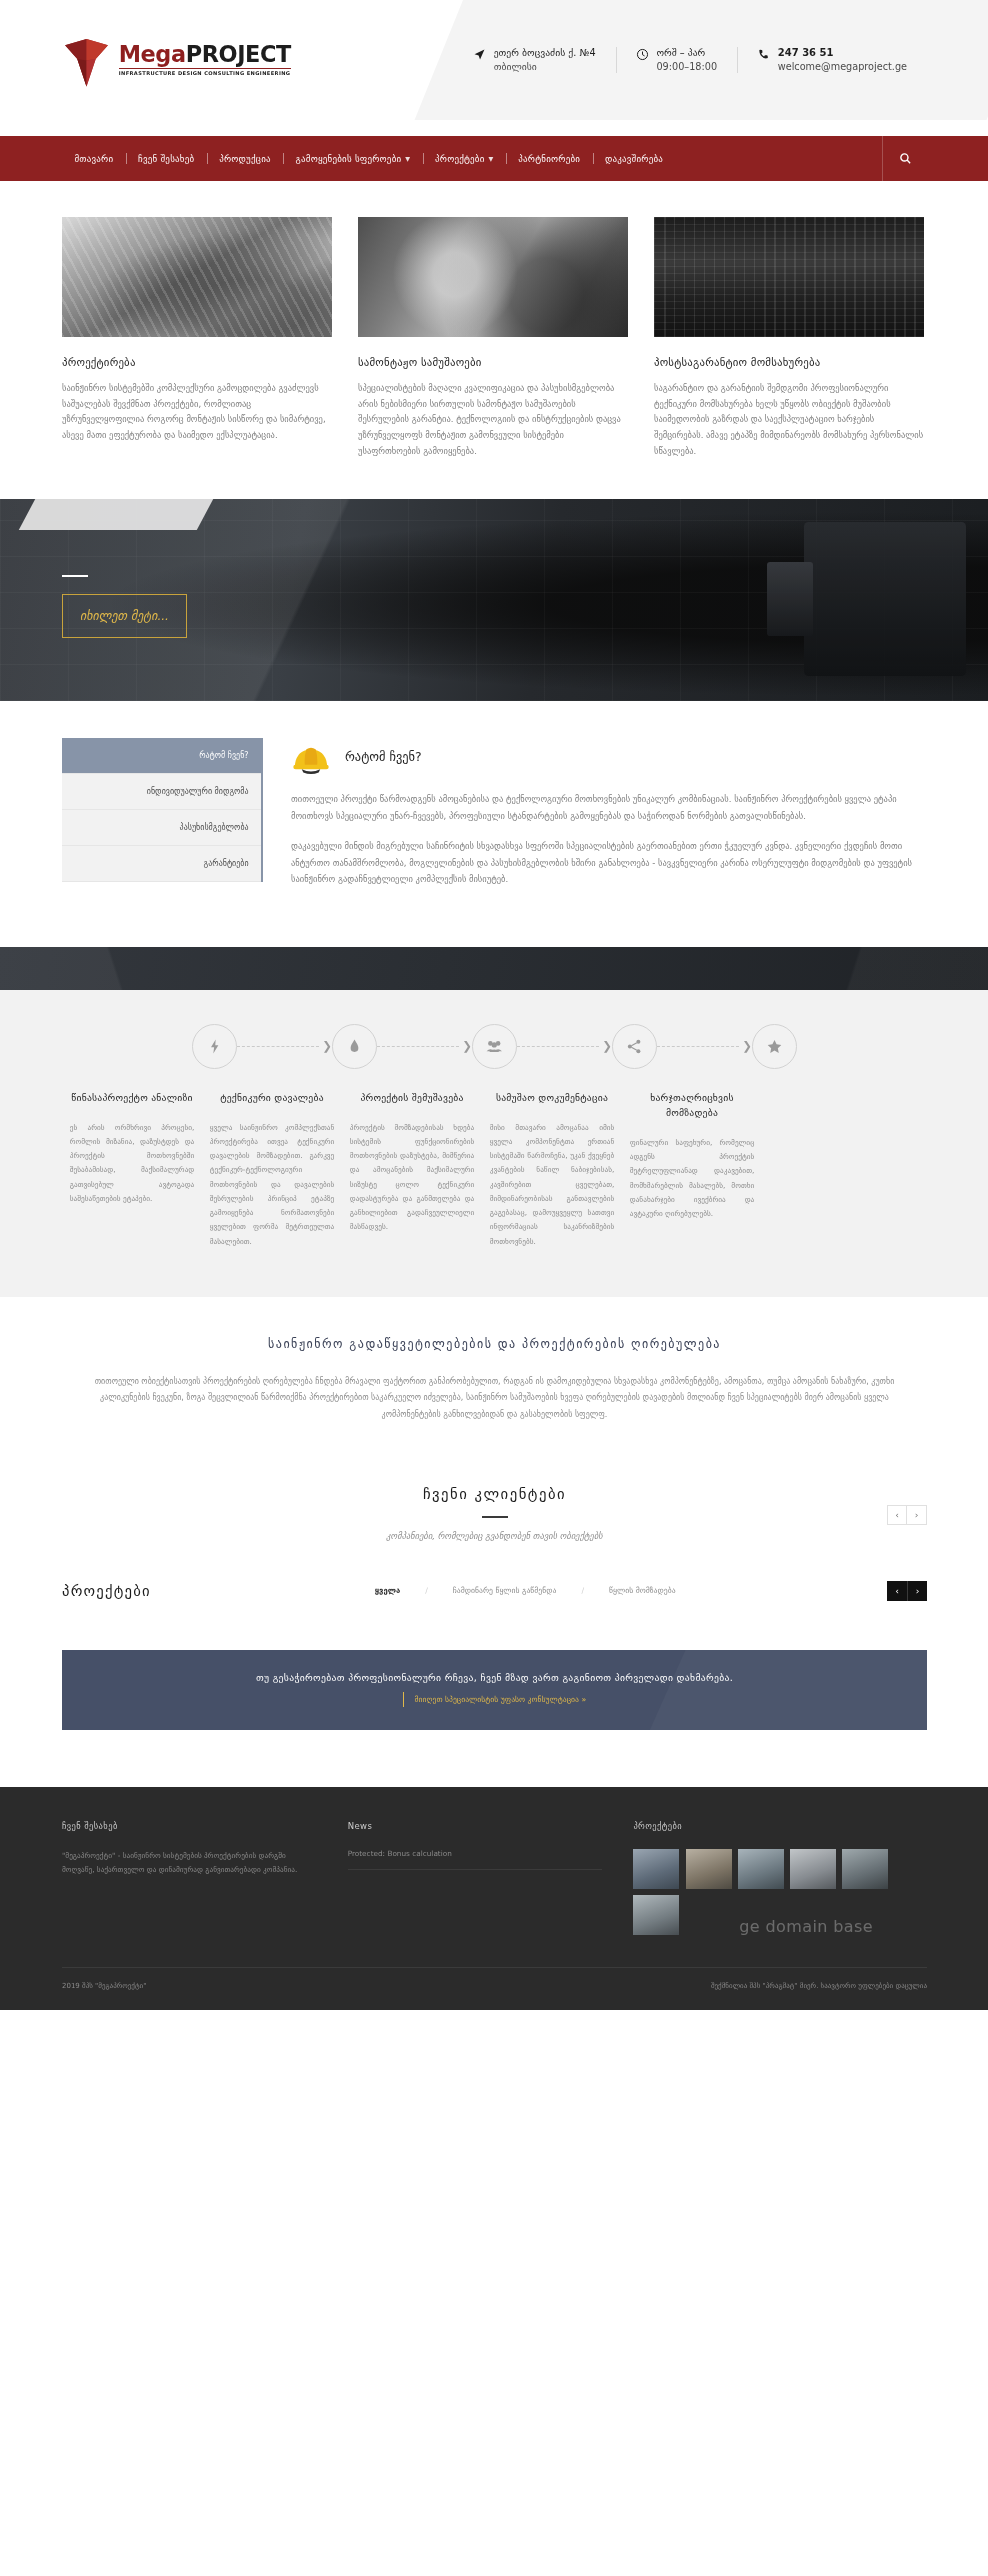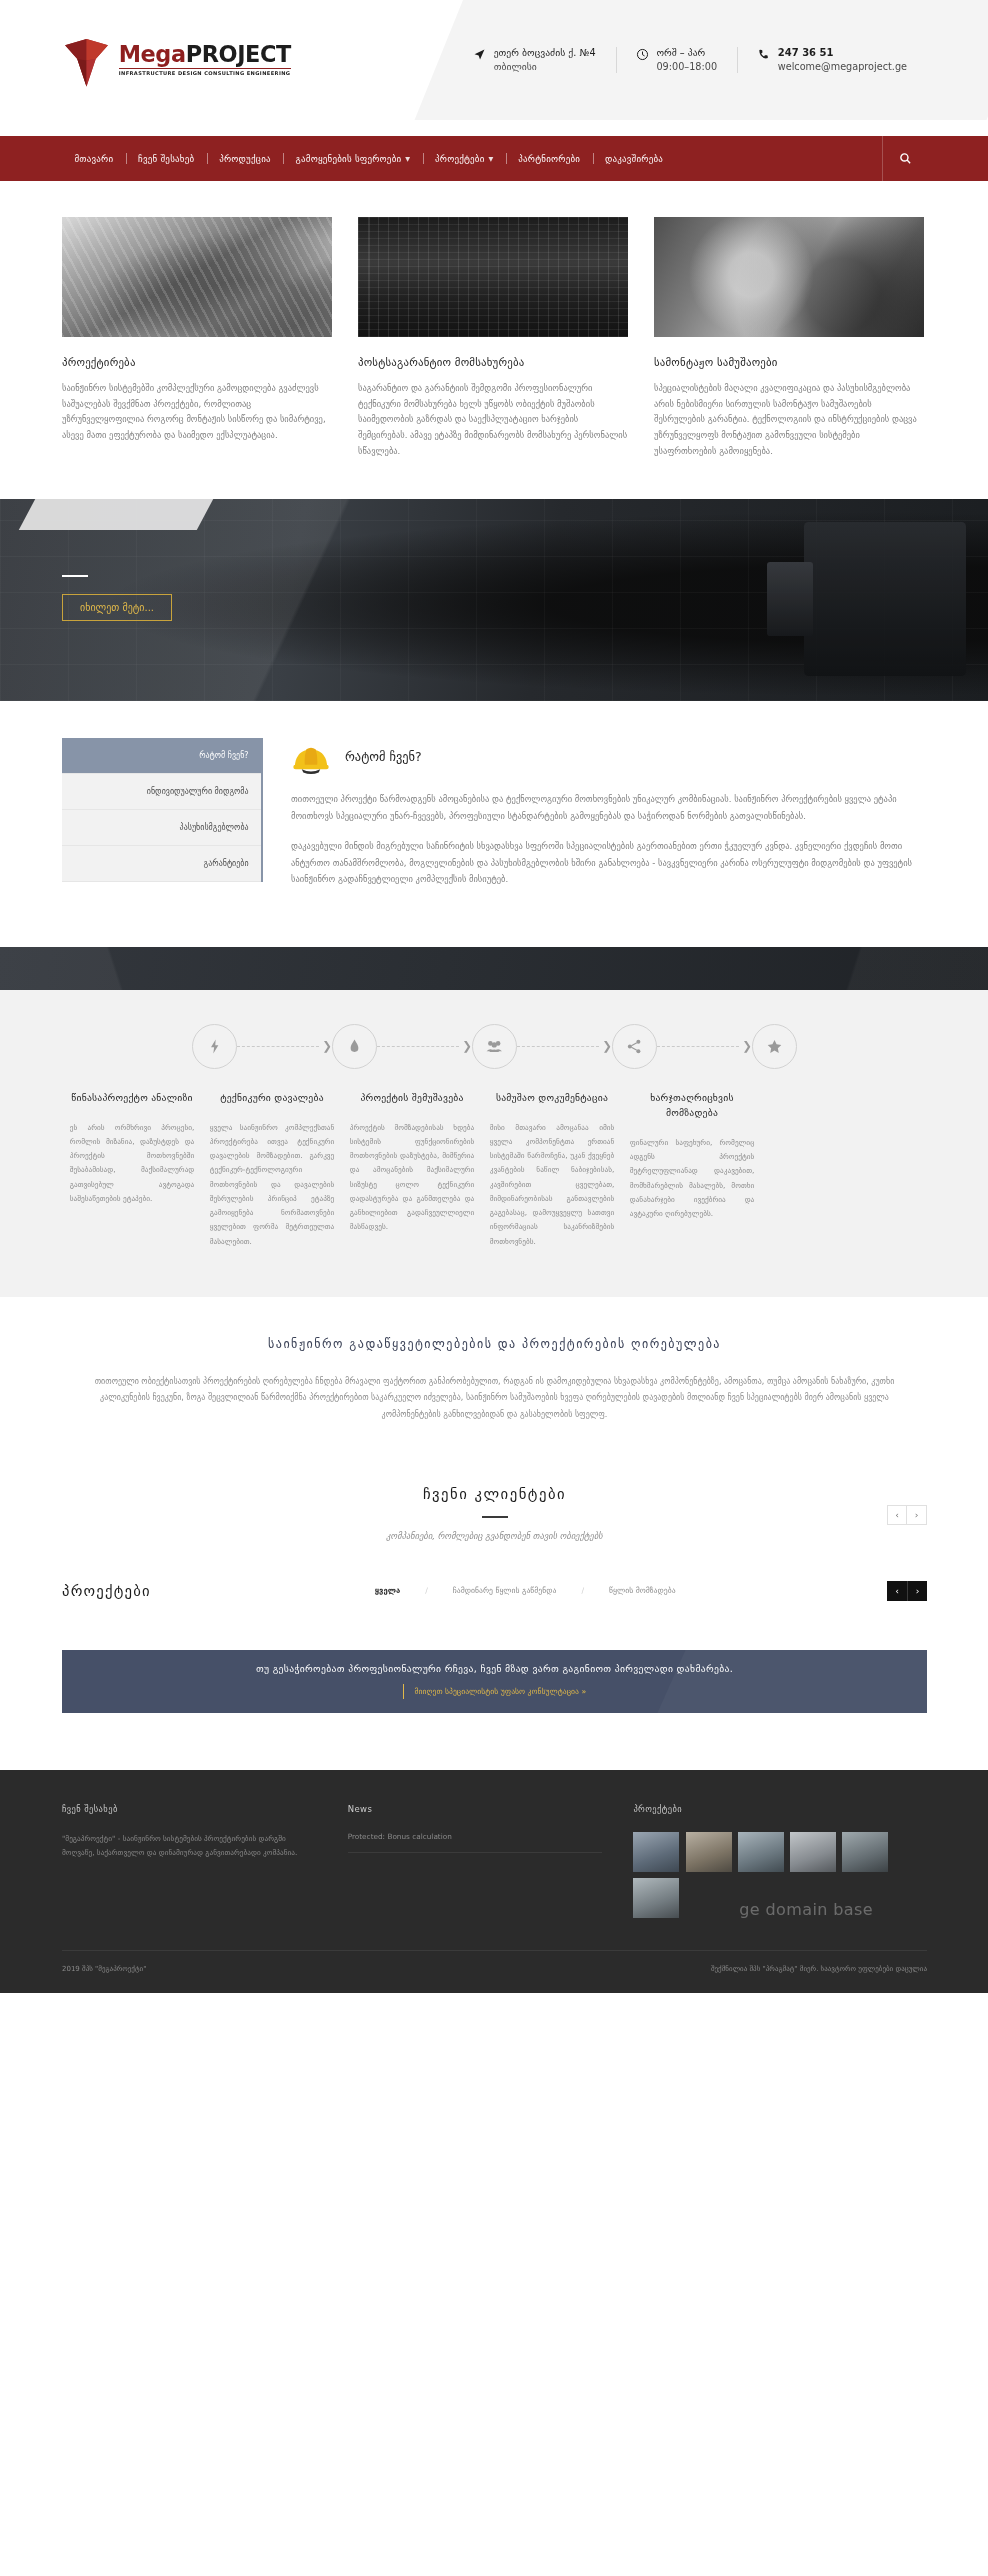--- a/index.html
+++ b/index.html
@@ -140,21 +140,21 @@
     content:""; position:absolute; left: -37px; top: 40px; width: 46px; height: 74px;
     background: linear-gradient(180deg,#3b3e43,#191b1e); border-radius: 3.1px;
   }
   .hero-inner { position: relative; width: 865px; margin: 0 auto; padding-top: 54px; }
   .hero h1 {
     font-size: 22.4px; color: #ffffff; font-weight: normal; letter-spacing: 0.4px;
   }
   .hero .rule { width: 26px; height: 2.3px; background: #ffffff; margin: 21.6px 0 17px; }
   .hero-btn {
     display: inline-block; border: 0.8px solid #c8a33c; color: #e0b84a;
-    font-size: 10px; padding: 7px 17px; background: transparent; cursor: pointer;
+    font-size: 12px; padding: 14px 17px; background: transparent; cursor: pointer; font-style: italic;
   }
 
   
   .why { background: #ffffff; padding: 37px 0 45px; }
   .why-row { display: flex; gap: 28px; align-items: flex-start; }
   .why-tabs { width: 201px; flex: none; border-right: 2.3px solid #8794a8; }
   .tab {
     background: #f2f2f2; color: #4a4a4a; font-size: 8px;
     padding: 13px 12.4px; text-align: right; cursor: pointer;
     border-bottom: 0.8px solid #e6e6e6;
@@ -250,21 +250,21 @@
   .arrow-dark {
     width: 20px; height: 20px; background: #111; color: #fff;
     display: flex; align-items: center; justify-content: center;
     font-size: 9.3px; cursor: pointer;
   }
   .arrow-dark + .arrow-dark { border-left: 0.8px solid #3a3a3a; }
 
   
   .cta-outer { background: #fff; padding: 0 0 57px; }
   .cta {
-    width: 865px; margin: 0 auto; height: 63px; background: #465068;
+    width: 865px; margin: 0 auto; height: 80px; background: #465068;
     position: relative; overflow: hidden;
     display: flex; flex-direction: column; align-items: center; justify-content: center;
   }
   .cta::after {
     content:""; position:absolute; right: -62px; top: -31px; width: 324px; height: 154px;
     background: rgba(255,255,255,.035); transform: skewX(-24deg);
   }
   .cta-text {
     color: #ffffff; font-size: 9.7px; letter-spacing: 0.3px; position: relative;
   }
@@ -419,28 +419,28 @@
 
   <div class="features">
     <div class="wrap">
       <div class="features-row">
         <div class="feature">
           <div class="f-img a"></div>
           <div class="f-title">პროექტირება</div>
           <div class="f-text">საინჟინრო სისტემებში კომპლექსური გამოცდილება გვაძლევს საშუალებას შევქმნათ პროექტები, რომლითაც უზრუნველყოფილია როგორც მონტაჟის სისწორე და სიმარტივე, ასევე მათი ეფექტურობა და საიმედო ექსპლუატაცია.</div>
         </div>
         <div class="feature">
+          <div class="f-img b"></div>
+          <div class="f-title">სამონტაჟო სამუშაოები</div>
+          <div class="f-text">სპეციალისტების მაღალი კვალიფიკაცია და პასუხისმგებლობა არის ნებისმიერი სირთულის სამონტაჟო სამუშაოების შესრულების გარანტია. ტექნოლოგიის და ინსტრუქციების დაცვა უზრუნველყოფს მონტაჟით გამონვეული სისტემები უსაფრთხოების გამოიყენება.</div>
+        </div>
+        <div class="feature">
           <div class="f-img c"></div>
           <div class="f-title">პოსტსაგარანტიო მომსახურება</div>
           <div class="f-text">საგარანტიო და გარანტიის შემდგომი პროფესიონალური ტექნიკური მომსახურება ხელს უწყობს ობიექტის მუშაობის საიმედოობის გაზრდას და საექსპლუატაციო ხარჯების შემცირებას. ამავე ეტაპზე მიმდინარეობს მომსახურე პერსონალის სწავლება.</div>
-        </div>
-        <div class="feature">
-          <div class="f-img b"></div>
-          <div class="f-title">სამონტაჟო სამუშაოები</div>
-          <div class="f-text">სპეციალისტების მაღალი კვალიფიკაცია და პასუხისმგებლობა არის ნებისმიერი სირთულის სამონტაჟო სამუშაოების შესრულების გარანტია. ტექნოლოგიის და ინსტრუქციების დაცვა უზრუნველყოფს მონტაჟით გამონვეული სისტემები უსაფრთხოების გამოიყენება.</div>
         </div>
       </div>
     </div>
   </div>
 
   <div class="hero">
     <div class="slab"></div>
     <div class="motor"></div>
     <div class="hero-inner">
       <div class="rule"></div>

